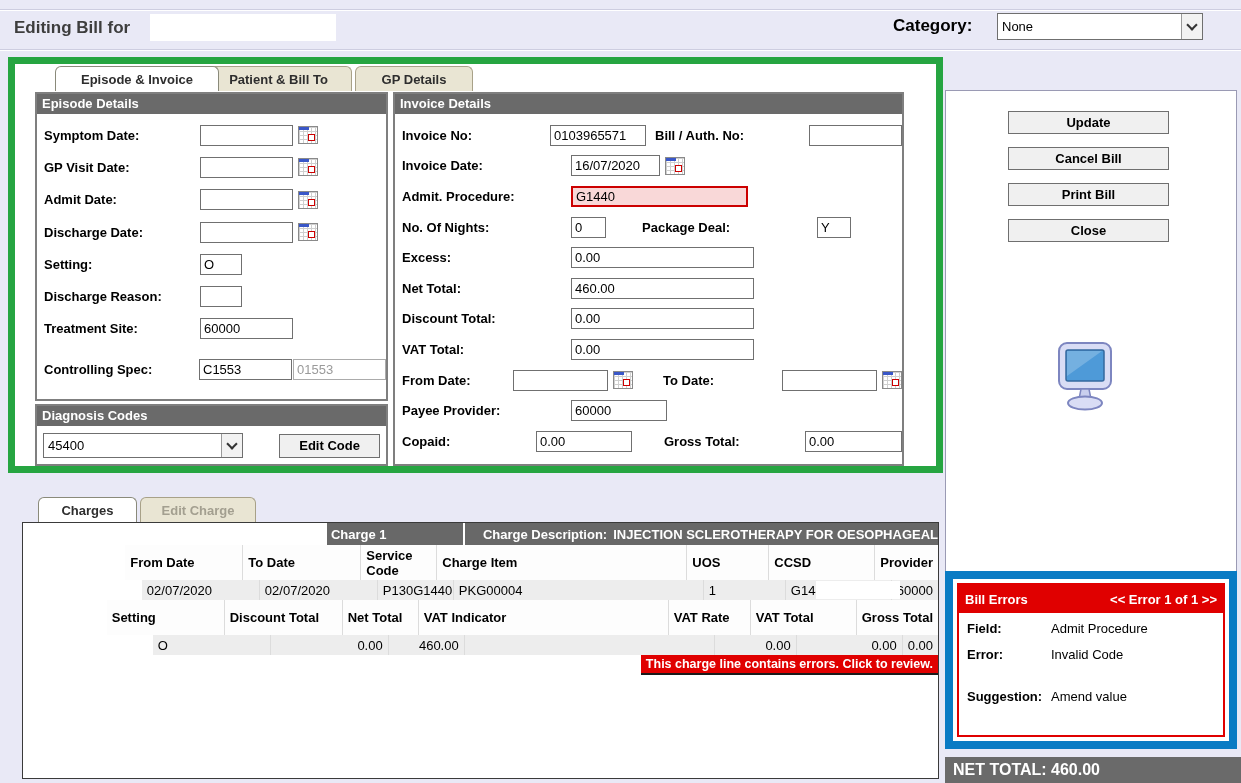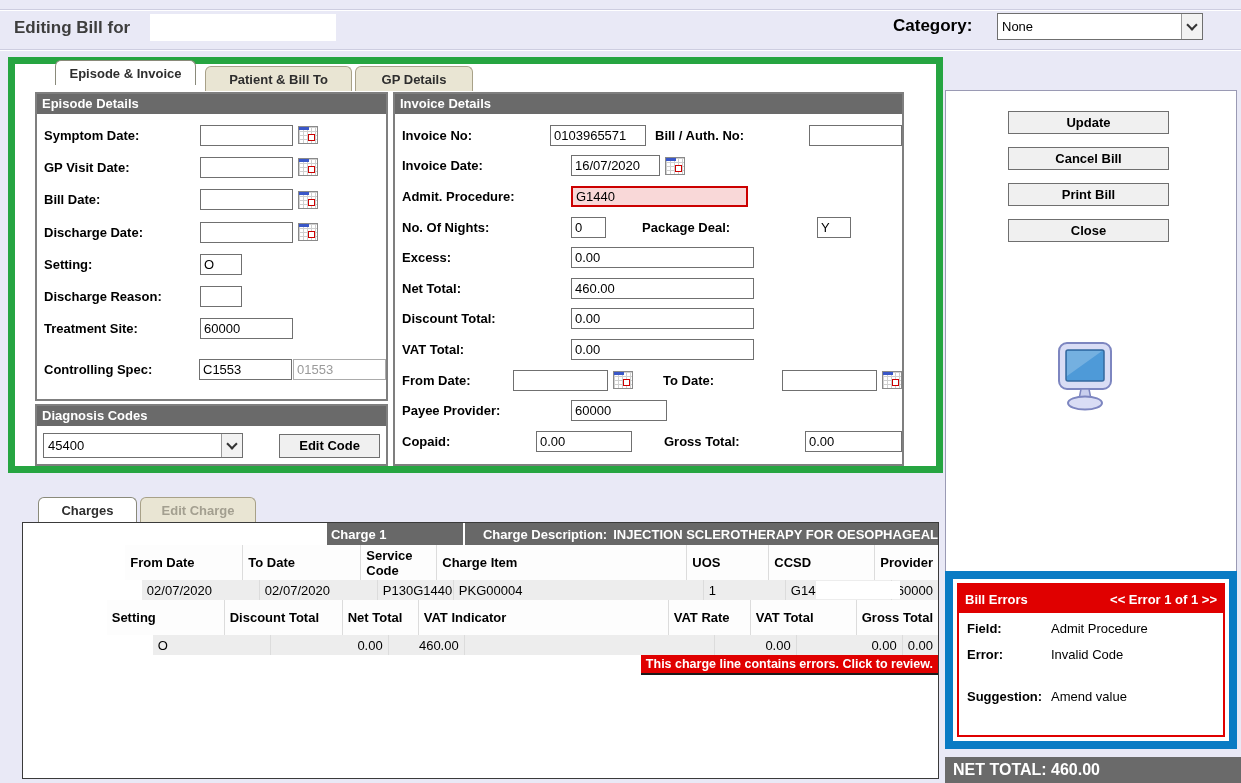--- a/index.html
+++ b/index.html
@@ -111,21 +111,21 @@
   <div class="cat-label">Category:</div>
   <div class="select" id="category-select">
     <span class="txt">None</span>
     <span class="sel-btn">
         <span class="chev"></span>
       </span>
   </div>
 
   <div id="green-box"></div>
 
-  <div class="tab active" style="left:55px;top:60px;width:141px;z-index:4">
+  <div class="tab active" style="left:55px;top:66px;width:164px;z-index:4">
     <span>Episode &amp; Invoice</span>
     </div>
   <div class="tab" style="left:205px;top:66px;width:147px">
     <span>Patient &amp; Bill To</span>
     </div>
   <div class="tab" style="left:355px;top:66px;width:118px">
     <span>GP Details</span>
     </div>
 
   <div class="panel" style="left:35px;top:92px;width:353px;height:309px">
@@ -135,21 +135,21 @@
         <span class="flabel">Symptom Date:</span>
         <input class="tinput" style="width: 93px;" value="">
         <span class="cal"></span>
       </div>
       <div class="frow ep-row">
         <span class="flabel">GP Visit Date:</span>
         <input class="tinput" style="width: 93px;" value="">
         <span class="cal"></span>
       </div>
       <div class="frow ep-row">
-        <span class="flabel">Bill Date:</span>
+        <span class="flabel">Admit Date:</span>
         <input class="tinput" style="width: 93px;" value="">
         <span class="cal"></span>
       </div>
       <div class="frow ep-row">
         <span class="flabel">Discharge Date:</span>
         <input class="tinput" style="width: 93px;" value="">
         <span class="cal"></span>
       </div>
       <div class="frow ep-row">
         <span class="flabel">Setting:</span>

